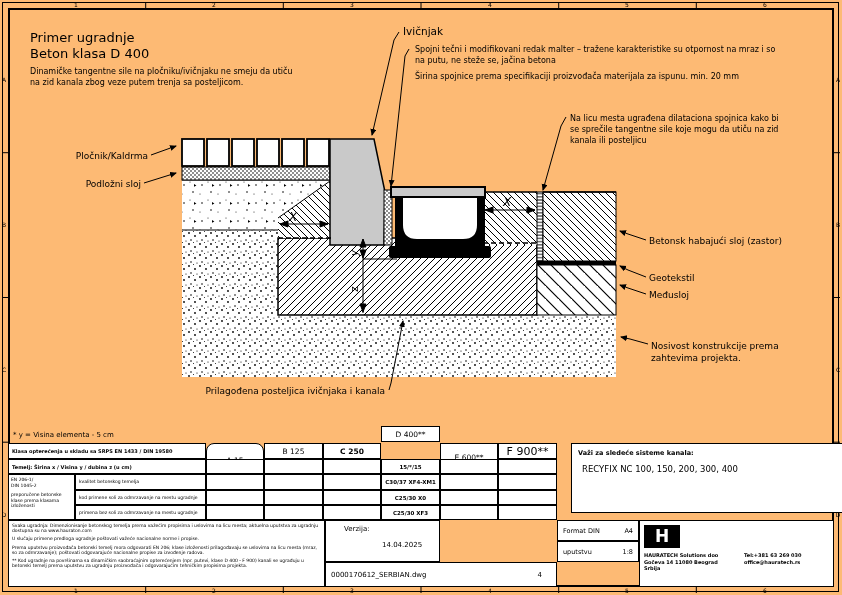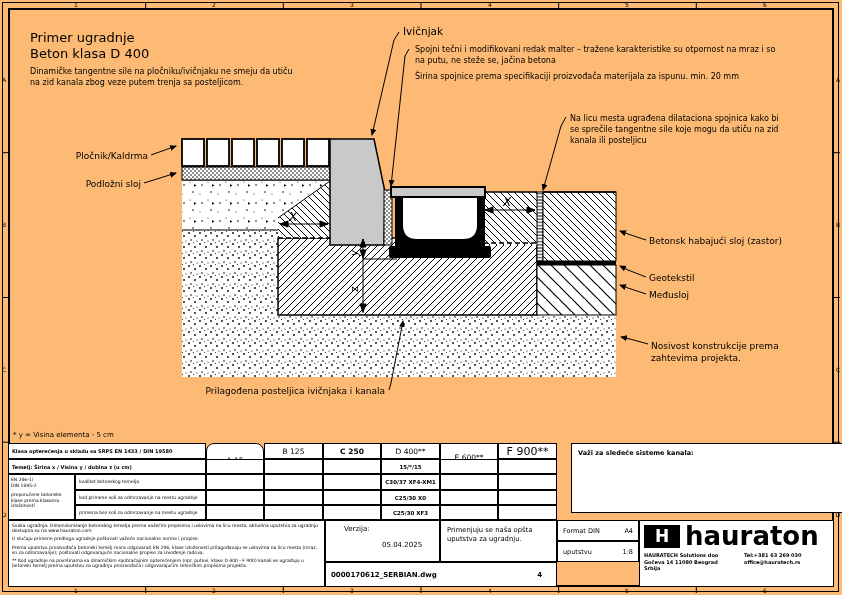--- a/index.html
+++ b/index.html
@@ -211,21 +211,21 @@
     <text x="503" y="206" font-size="12" font-style="italic">X</text>
     <text x="358" y="256" font-size="10" font-style="italic" transform="rotate(-90 358 256)">y</text>
     <text x="358" y="292" font-size="11" transform="rotate(-90 358 292)">z</text>
     <text x="13" y="437" font-size="7">* y = Visina elementa - 5 cm</text>
   </svg>
 
   <div class="cell cl bold" style="left:8px;top:443px;width:198px;height:16px;font-size:5px;">Klasa opterećenja u skladu sa SRPS EN 1433 / DIN 19580</div>
   <div class="cell cc" style="left:206px;top:443px;width:58px;height:34px;font-size:7.5px;border-radius:8px;">A 15</div>
   <div class="cell cc" style="left:264px;top:443px;width:59px;height:16px;font-size:7.5px;">B 125</div>
   <div class="cell cc" style="left:323px;top:443px;width:58px;height:16px;font-size:7.5px;font-weight:bold;">C 250</div>
-  <div class="cell cc" style="left:381px;top:443px;width:59px;height:16px;font-size:7.5px;">D 400**</div>
+  <div class="cell cc" style="left:381px;top:426px;width:59px;height:16px;font-size:7.5px;">D 400**</div>
   <div class="cell cc" style="left:440px;top:443px;width:58px;height:28px;font-size:7.5px;">E 600**</div>
   <div class="cell cc" style="left:498px;top:443px;width:59px;height:16px;font-size:11px;">F 900**</div>
 
   <div class="cell cl bold" style="left:8px;top:459px;width:198px;height:15px;font-size:5px;">Temelj: Širina x / Visina y / dubina z (u cm)</div>
   <div class="cell" style="left:206px;top:459px;width:58px;height:15px;"></div>
   <div class="cell" style="left:264px;top:459px;width:59px;height:15px;"></div>
   <div class="cell" style="left:323px;top:459px;width:58px;height:15px;"></div>
   <div class="cell cc bold" style="left:381px;top:459px;width:59px;height:15px;font-size:5.5px;">15/*/15</div>
   <div class="cell" style="left:440px;top:459px;width:58px;height:15px;"></div>
   <div class="cell" style="left:498px;top:459px;width:59px;height:15px;"></div>
@@ -256,57 +256,53 @@
 
   <div class="cell" style="left:206px;top:505px;width:58px;height:15px;"></div>
   <div class="cell" style="left:264px;top:505px;width:59px;height:15px;"></div>
   <div class="cell" style="left:323px;top:505px;width:58px;height:15px;"></div>
   <div class="cell cc bold" style="left:381px;top:505px;width:59px;height:15px;font-size:5.5px;">C25/30 XF3</div>
   <div class="cell" style="left:440px;top:505px;width:58px;height:15px;"></div>
   <div class="cell" style="left:498px;top:505px;width:59px;height:15px;"></div>
 
   <div class="cell vazi" style="left:571px;top:443px;width:277px;height:70px;">
     <div class="v1">Važi za sledeće sisteme kanala:</div>
+    <div class="v2">RECYFIX NC 100, 150, 200, 300, 400</div>
   </div>
 
   <div class="cell fine" style="left:8px;top:520px;width:317px;height:67px;">
     <p>Svaka ugradnja: Dimenzionisanje betonskog temelja prema važećim propisima i uslovima na licu mesta; aktuelna uputstva za ugradnju dostupna su na www.hauraton.com</p>
     <p>U slučaju primene predloga ugradnje poštovati važeće nacionalne norme i propise.</p>
     <p>Prema uputstvu proizvođača betonski temelj mora odgovarati EN 206; klase izloženosti prilagođavaju se uslovima na licu mesta (mraz, so za odmrzavanje); poštovati odgovarajuće nacionalne propise za izvođenje radova.</p>
     <p>** Kod ugradnje na površinama sa dinamičkim saobraćajnim opterećenjem (npr. putevi, klase D 400 - F 900) kanali se ugrađuju u betonski temelj prema uputstvu za ugradnju proizvođača i odgovarajućim tehničkim propisima projekta.</p>
   </div>
 
   <div class="cell" style="left:325px;top:520px;width:115px;height:42px;padding:4px 18px;font-size:7px;">
     <div>Verzija:</div>
-    <div style="margin:8px 0 0 38px;">05.04.2025</div>
-  </div>
-
-  <div class="cell" style="left:440px;top:520px;width:117px;height:42px;padding:5px 6px;font-size:6.8px;line-height:9px;">
-    <div>Primenjuju se naša opšta</div>
-    <div>uputstva za ugradnju.</div>
-  </div>
+    <div style="margin:8px 0 0 38px;">14.04.2025</div>
+  </div>
+
 
   <div class="cell kv" style="left:557px;top:520px;width:82px;height:21px;">
     <span>Format DIN</span>
     <span>A4</span>
   </div>
   <div class="cell kv" style="left:557px;top:541px;width:82px;height:21px;">
     <span>uputstvu</span>
     <span>1:8</span>
   </div>
 
-  <div class="cell" style="left:325px;top:562px;width:232px;height:25px;display:flex;align-items:center;justify-content:space-between;padding:0 14px 0 5px;font-size:7px;font-weight:bold;">
+  <div class="cell" style="left:325px;top:562px;width:232px;height:25px;display:flex;align-items:center;justify-content:space-between;padding:0 14px 0 5px;font-size:7px;">
     <span>0000170612_SERBIAN.dwg</span>
     <span>4</span>
   </div>
 
   <div class="cell brandbox" style="left:639px;top:520px;width:195px;height:67px;">
     <div class="logorow">
       <div class="logoicon">H</div>
-      <div class="wordmark">hauraton</div>
     </div>
     <div class="addr">
       <div class="c1">
         <div>HAURATECH Solutions doo</div>
         <div>Gočeva 14  11080 Beograd</div>
         <div>Srbija</div>
       </div>
       <div class="c2">
         <div>Tel:+381 63 269 030</div>
         <div>office@hauratech.rs</div>

